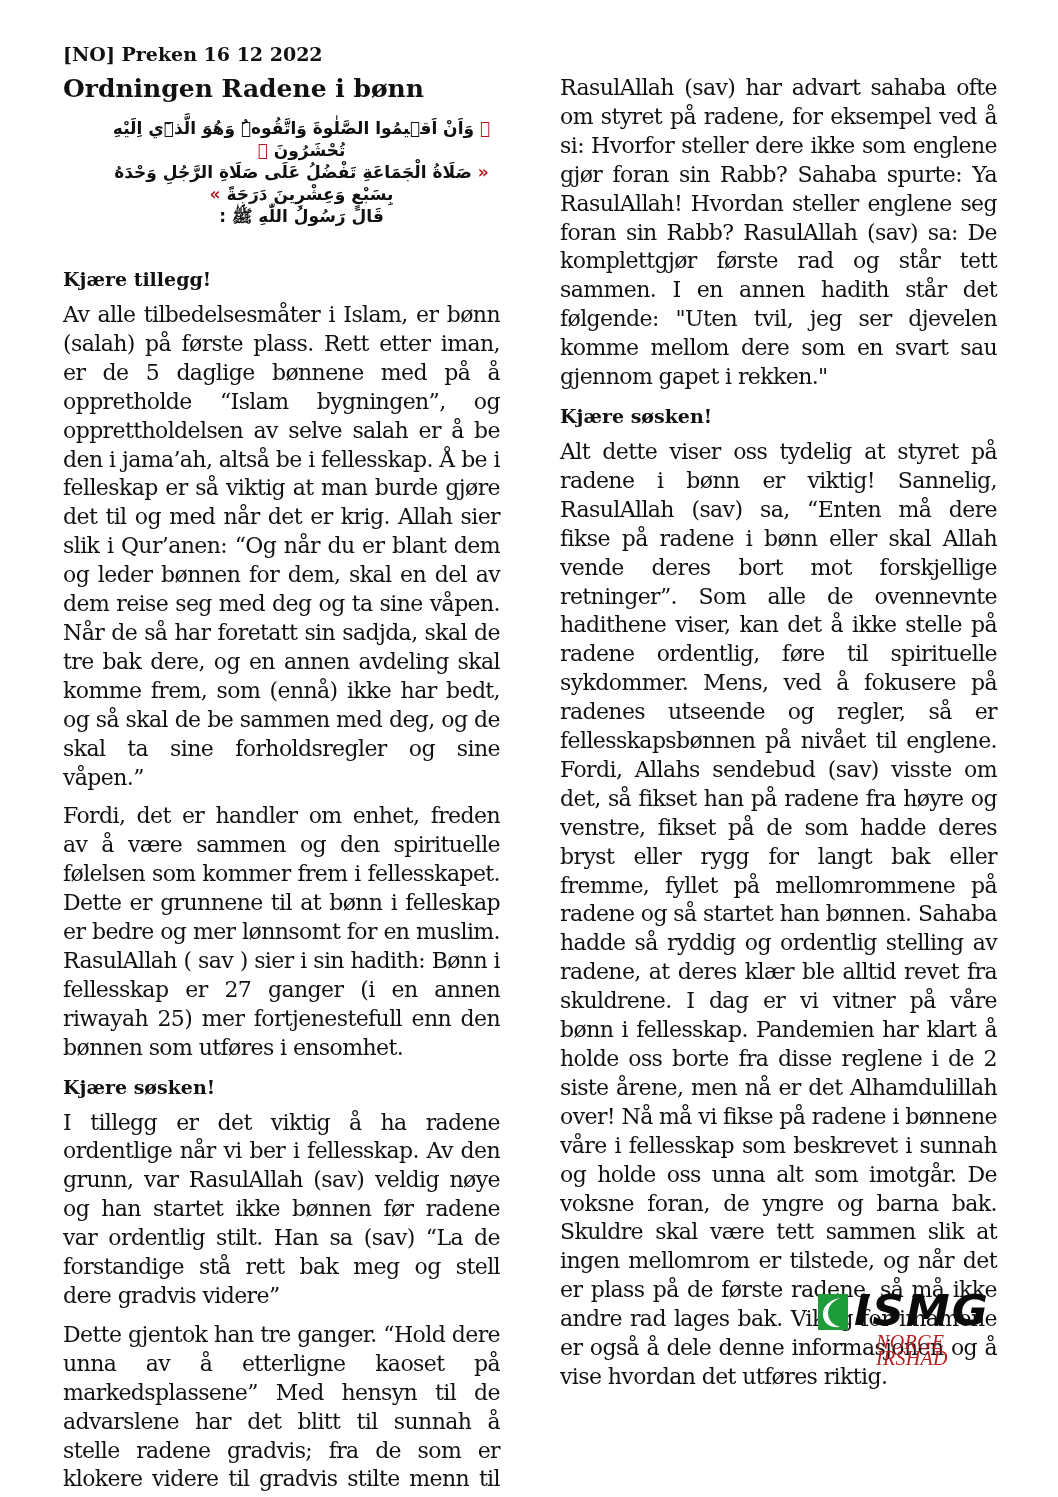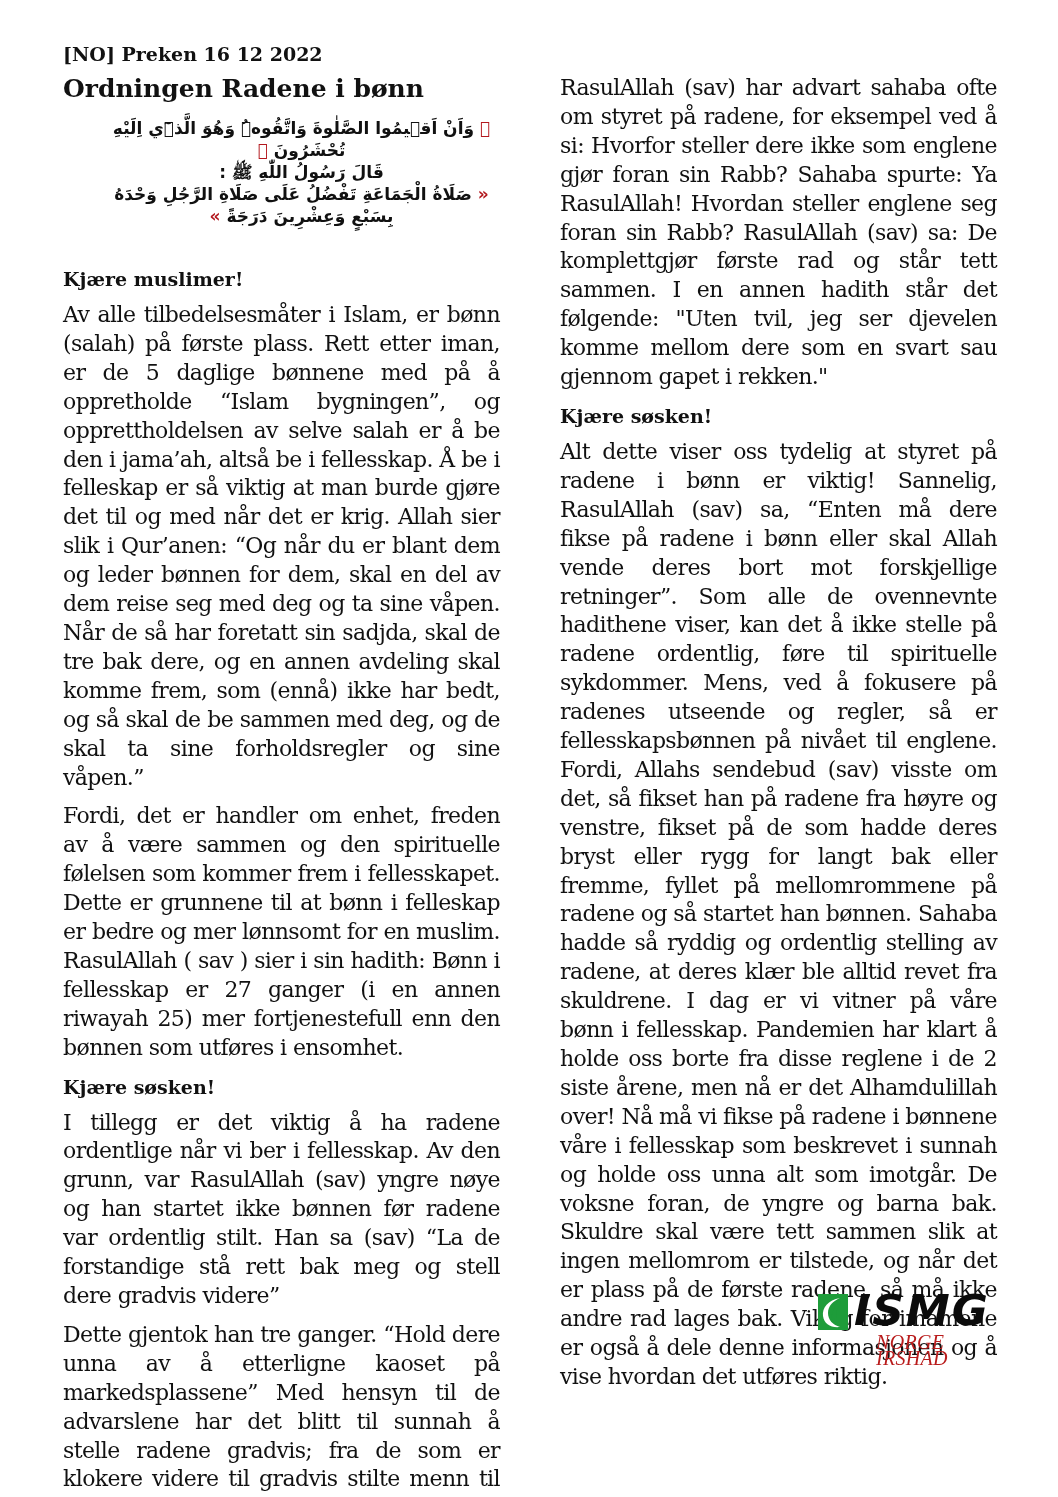--- a/index.html
+++ b/index.html
@@ -35,38 +35,38 @@
   <div class="col col-left">
     <p class="title">[NO] Preken 16 12 2022</p>
     <p class="subtitle">Ordningen Radene i bønn</p>
 
     <div class="arabic">
       <span class="line">
         <span class="red">﴿</span>
         <span>وَاَنْ اَقٖيمُوا الصَّلٰوةَ وَاتَّقُوهُۜ وَهُوَ الَّذٖٓي اِلَيْهِ تُحْشَرُونَ</span>
         <span class="red">﴾</span>
       </span>
-      <span class="line">قَالَ رَسُولُ اللّٰهِ ﷺ :</span>
       <span class="line">
         <span class="red">«</span>
         <span>صَلَاةُ الْجَمَاعَةِ تَفْضُلُ عَلَى صَلَاةِ الرَّجُلِ وَحْدَهُ بِسَبْعٍ وَعِشْرِينَ دَرَجَةً</span>
         <span class="red">»</span>
       </span>
+      <span class="line">قَالَ رَسُولُ اللّٰهِ ﷺ :</span>
     </div>
 
     <div style="height:38px"></div>
-    <p class="heading">Kjære muslimer!</p>
+    <p class="heading">Kjære tillegg!</p>
     <div class="gap-s"></div>
     <p class="para">Av alle tilbedelsesmåter i Islam, er bønn (salah) på første plass. Rett etter iman, er de 5 daglige bønnene med på å oppretholde “Islam bygningen”, og opprettholdelsen av selve salah er å be den i jama’ah, altså be i fellesskap. Å be i felleskap er så viktig at man burde gjøre det til og med når det er krig. Allah sier slik i Qur’anen: “Og når du er blant dem og leder bønnen for dem, skal en del av dem reise seg med deg og ta sine våpen. Når de så har foretatt sin sadjda, skal de tre bak dere, og en annen avdeling skal komme frem, som (ennå) ikke har bedt, og så skal de be sammen med deg, og de skal ta sine forholdsregler og sine våpen.”</p>
     <div class="gap-m"></div>
     <p class="para">Fordi, det er handler om enhet, freden av å være sammen og den spirituelle følelsen som kommer frem i fellesskapet. Dette er grunnene til at bønn i felleskap er bedre og mer lønnsomt for en muslim. RasulAllah ( sav ) sier i sin hadith: Bønn i fellesskap er 27 ganger (i en annen riwayah 25) mer fortjenestefull enn den bønnen som utføres i ensomhet.</p>
     <div class="gap-m"></div>
     <p class="heading">Kjære søsken!</p>
     <div class="gap-s"></div>
-    <p class="para">I tillegg er det viktig å ha radene ordentlige når vi ber i fellesskap. Av den grunn, var RasulAllah (sav) yngre nøye og han startet ikke bønnen før radene var ordentlig stilt. Han sa (sav) “La de forstandige stå rett bak meg og stell dere gradvis videre”</p>
+    <p class="para">I tillegg er det viktig å ha radene ordentlige når vi ber i fellesskap. Av den grunn, var RasulAllah (sav) veldig nøye og han startet ikke bønnen før radene var ordentlig stilt. Han sa (sav) “La de forstandige stå rett bak meg og stell dere gradvis videre”</p>
     <div class="gap-m"></div>
     <p class="para">Dette gjentok han tre ganger. “Hold dere unna av å etterligne kaoset på markedsplassene” Med hensyn til de advarslene har det blitt til sunnah å stelle radene gradvis; fra de som er klokere videre til gradvis stilte menn til eldre damer og etter det yngre jenter osv.</p>
   </div>
 
   <div class="col col-right">
     <p class="para">RasulAllah (sav) har advart sahaba ofte om styret på radene, for eksempel ved å si: Hvorfor steller dere ikke som englene gjør foran sin Rabb? Sahaba spurte: Ya RasulAllah! Hvordan steller englene seg foran sin Rabb? RasulAllah (sav) sa: De komplettgjør første rad og står tett sammen. I en annen hadith står det følgende: "Uten tvil, jeg ser djevelen komme mellom dere som en svart sau gjennom gapet i rekken."</p>
     <div class="gap-m"></div>
     <p class="heading">Kjære søsken!</p>
     <div class="gap-s"></div>
     <p class="para">Alt dette viser oss tydelig at styret på radene i bønn er viktig! Sannelig, RasulAllah (sav) sa, “Enten må dere fikse på radene i bønn eller skal Allah vende deres bort mot forskjellige retninger”. Som alle de ovennevnte hadithene viser, kan det å ikke stelle på radene ordentlig, føre til spirituelle sykdommer. Mens, ved å fokusere på radenes utseende og regler, så er fellesskapsbønnen på nivået til englene. Fordi, Allahs sendebud (sav) visste om det, så fikset han på radene fra høyre og venstre, fikset på de som hadde deres bryst eller rygg for langt bak eller fremme, fyllet på mellomrommene på radene og så startet han bønnen. Sahaba hadde så ryddig og ordentlig stelling av radene, at deres klær ble alltid revet fra skuldrene. I dag er vi vitner på våre bønn i fellesskap. Pandemien har klart å holde oss borte fra disse reglene i de 2 siste årene, men nå er det Alhamdulillah over! Nå må vi fikse på radene i bønnene våre i fellesskap som beskrevet i sunnah og holde oss unna alt som imotgår. De voksne foran, de yngre og barna bak. Skuldre skal være tett sammen slik at ingen mellomrom er tilstede, og når det er plass på de første radene, så må ikke andre rad lages bak. Viktig for imamene er også å dele denne informasjonen og å vise hvordan det utføres riktig.</p>

